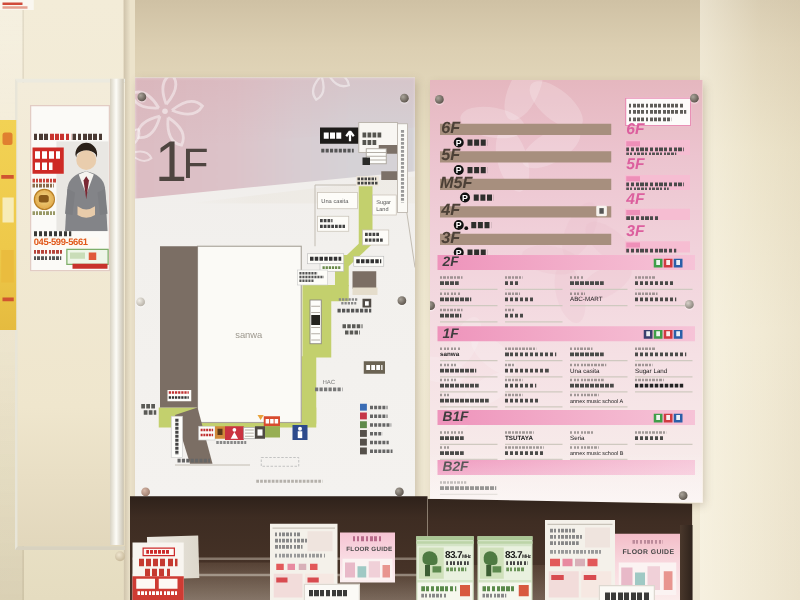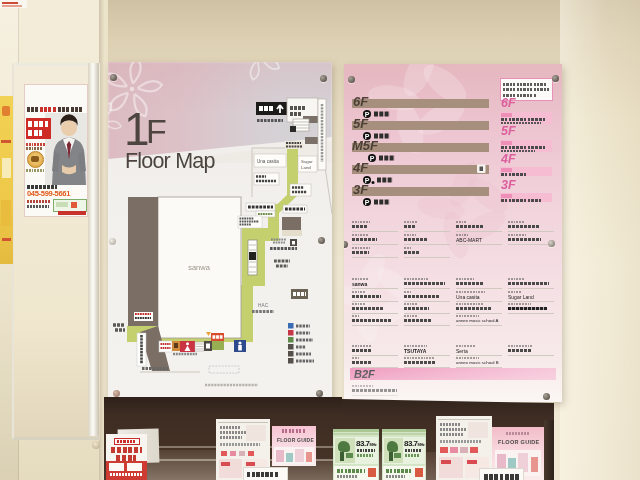--- a/index.html
+++ b/index.html
@@ -118,21 +118,20 @@
     </g>
   </svg>
 
   <div class="ab" style="left:40px;top:79px;width:184px;height:22px;background:linear-gradient(90deg,rgba(233,228,220,.0),rgba(233,228,218,.55) 30%,rgba(236,232,224,.6));clip-path:polygon(0 100%,100% 0,100% 100%);opacity:.75;"></div>
 
   <div class="ab" style="left:16px;top:44px;width:80px;height:52px;color:#4e4540;">
     <span style="position:absolute;left:0;top:0;font-size:46px;line-height:46px;">1</span>
     <span style="position:absolute;left:22px;top:8px;font-size:34px;line-height:34px;">F</span>
   </div>
 
-  <div class="ab" style="left:17px;top:88px;font-size:21.5px;letter-spacing:-0.8px;line-height:23px;color:#4c443e;">Floor Map</div>
 
   <svg class="ab" style="left:0;top:0;" width="224" height="338" viewBox="0 0 224 338" id="mapsvg">
 
     <g stroke="#c2bcb2" stroke-width="0.8" fill="none">
       <path d="M144,86 L179,86 M144,86 L144,135 M210,58 L224,152"></path>
       <path d="M32,310 L92,310"></path>
     </g>
 
     <g fill="#c3d06d">
       <rect x="179" y="86" width="11" height="48"></rect>
@@ -420,20 +419,26 @@
   <div class="ab" style="left:156px;top:103px;width:52px;height:9px;background:#f6bdd2;">
     <div class="ab" style="left:1px;top:1px;width:11px;height:3.5px;background:#ee8fb8;"></div>
     <div class="tx" style="left:1px;top:5.5px;width:26px;height:3.2px;"></div>
   </div>
   <div class="ab" style="left:157px;top:115px;font-size:12.5px;font-style:italic;font-weight:bold;color:#dc5f9e;line-height:13px;">3F</div>
   <div class="ab" style="left:156px;top:129px;width:52px;height:9px;background:#f6bdd2;">
     <div class="ab" style="left:1px;top:1px;width:11px;height:3.5px;background:#ee8fb8;"></div>
     <div class="tx" style="left:1px;top:5.5px;width:40px;height:3.2px;"></div>
   </div>
 
+  <div class="fhdr" style="top:140px;">
+      <span class="fnum">2F</span>
+    <span class="ic" style="left:173px;background:#3f9e48;"></span>
+      <span class="ic" style="left:181px;background:#d03a40;"></span>
+      <span class="ic" style="left:189px;background:#2b5fa8;"></span>
+  </div>
 
   <div class="cell" style="left:8px;top:156px;">
       <div class="cat" style="width:18px;"></div>
       <div class="nm" style="width:15px;"></div>
       <div class="ul"></div>
     </div>
   <div class="cell" style="left:60px;top:156px;">
       <div class="cat" style="width:14px;"></div>
       <div class="nm" style="width:11px;"></div>
       <div class="ul"></div>
@@ -472,20 +477,27 @@
       <div class="cat" style="width:18px;"></div>
       <div class="nm" style="width:17px;"></div>
       <div class="ul"></div>
     </div>
   <div class="cell" style="left:60px;top:182px;">
       <div class="cat" style="width:8px;"></div>
       <div class="nm" style="width:15px;"></div>
       <div class="ul"></div>
     </div>
 
+  <div class="fhdr" style="top:197px;">
+      <span class="fnum">1F</span>
+    <span class="ic" style="left:165px;background:#3a3f6e;"></span>
+      <span class="ic" style="left:173px;background:#3f9e48;"></span>
+      <span class="ic" style="left:181px;background:#d03a40;"></span>
+      <span class="ic" style="left:189px;background:#2b5fa8;"></span>
+  </div>
 
   <div class="cell" style="left:8px;top:213px;">
       <div class="cat" style="width:16px;"></div>
       <div class="lt" style="left:0;font-weight:bold;">sanwa</div>
       <div class="ul"></div>
     </div>
   <div class="cell" style="left:60px;top:213px;">
       <div class="cat" style="width:25px;"></div>
       <div class="nm" style="width:41px;"></div>
       <div class="ul"></div>
@@ -549,20 +561,26 @@
       <div class="cat" style="width:14px;"></div>
       <div class="nm" style="width:27px;"></div>
       <div class="ul"></div>
     </div>
   <div class="cell" style="left:112px;top:250px;">
       <div class="cat" style="width:23px;"></div>
       <div class="lt" style="left:0;font-size:4.4px;">annex music school A</div>
       <div class="ul"></div>
     </div>
 
+  <div class="fhdr" style="top:264px;">
+      <span class="fnum">B1F</span>
+    <span class="ic" style="left:173px;background:#3f9e48;"></span>
+      <span class="ic" style="left:181px;background:#d03a40;"></span>
+      <span class="ic" style="left:189px;background:#2b5fa8;"></span>
+  </div>
 
   <div class="cell" style="left:8px;top:280px;">
       <div class="cat" style="width:19px;"></div>
       <div class="nm" style="width:19px;"></div>
       <div class="ul"></div>
     </div>
   <div class="cell" style="left:60px;top:280px;">
       <div class="cat" style="width:23px;"></div>
       <div class="lt" style="left:0;font-weight:bold;">TSUTAYA</div>
       <div class="ul"></div>

